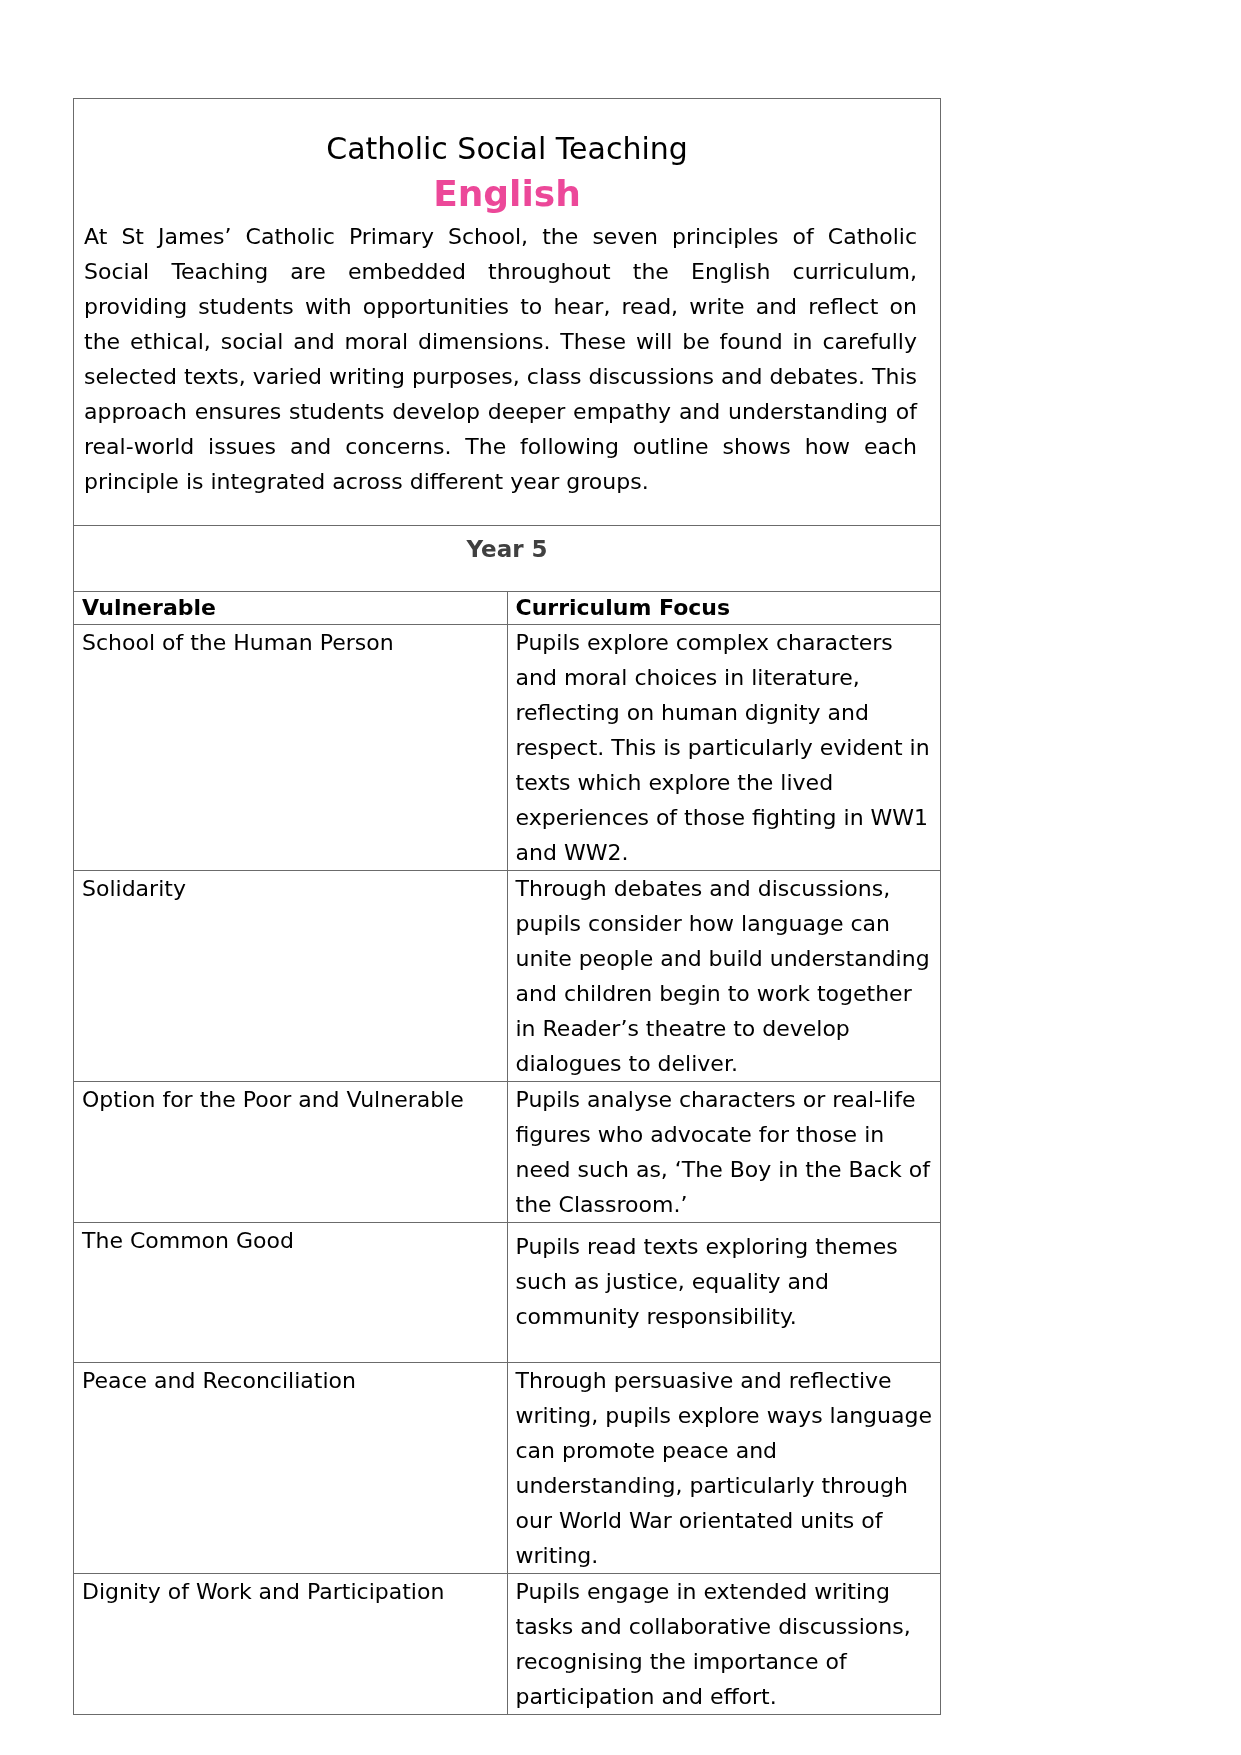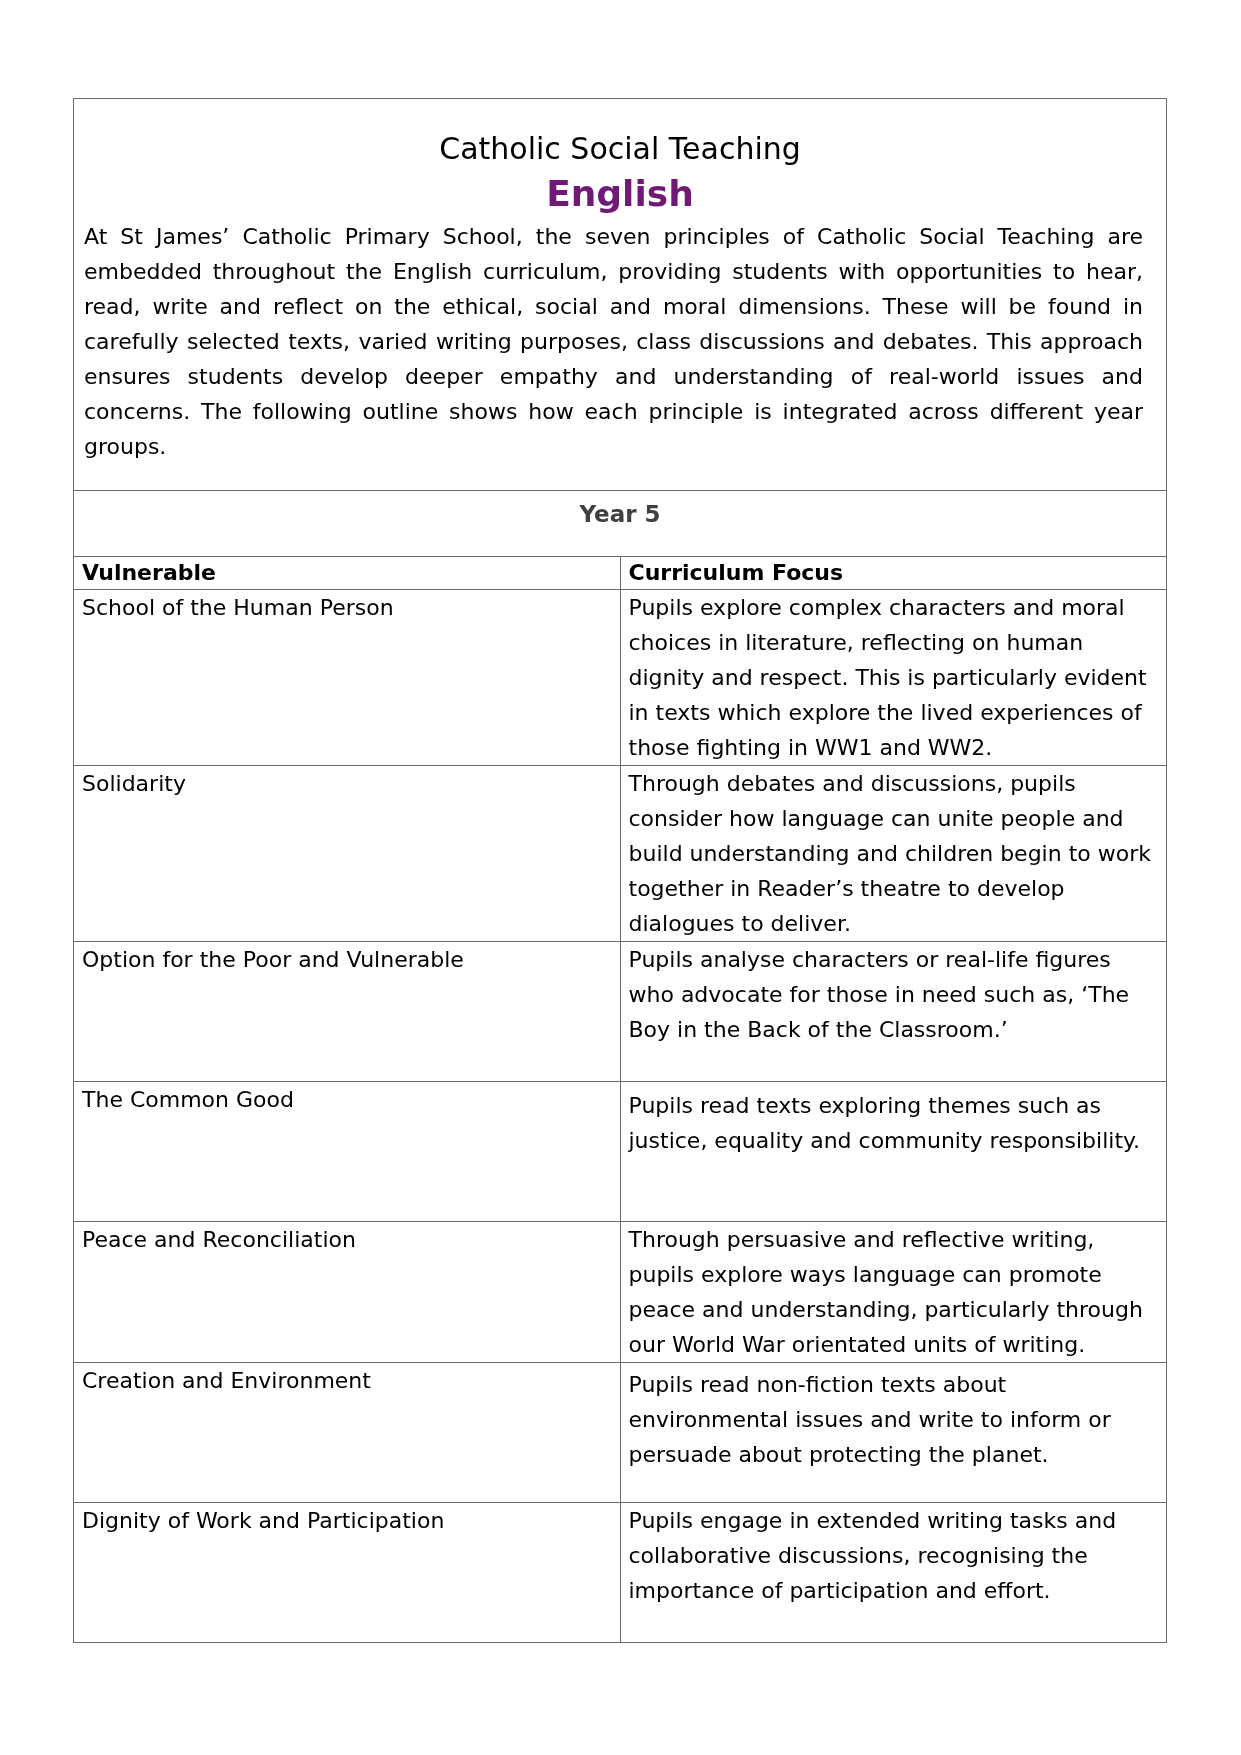--- a/index.html
+++ b/index.html
@@ -1,22 +1,22 @@
 <!DOCTYPE html>
 <html><head>
 <meta charset="utf-8">
 <style>
   html, body { margin:0; padding:0; background:#ffffff; }
   body { width:1241px; height:1755px; position:relative; font-family:"DejaVu Sans", sans-serif; color:#000; }
-  .page { position:absolute; left:73px; top:98px; width:1094px; }
+  .page { position:absolute; left:73px; top:98px; width:868px; }
   table { border-collapse:collapse; width:100%; table-layout:fixed; }
   td { border:1.5px solid #6b6b6b; vertical-align:top; font-size:22px; line-height:35px; padding:0 8px; }
   .intro { padding:28px 10px 26px 10px; }
   .title { text-align:center; font-size:30px; line-height:44px; margin:0; }
-  .subject { text-align:center; font-size:36px; line-height:46px; font-weight:bold; color:#701a75; margin:0; }
+  .subject { text-align:center; font-size:36px; line-height:46px; font-weight:bold; color:#ec4899; margin:0; }
   .intro-text { text-align:justify; font-size:22px; line-height:35px; margin:2px 13px 0 0; }
   .year { text-align:center; color:#404040; font-weight:bold; font-size:23px; padding:6px 8px 24px 8px; }
   .hdr td { font-weight:bold; line-height:32px; }
   .c1 { width:372px; }
   .r-tall { height:140px; }
 </style>
 </head>
 <body>
 
 <div class="page">
@@ -50,22 +50,18 @@
     </tr>
     <tr class="r-tall">
       <td class="c1">The Common Good</td>
       <td style="padding-top:6px;">Pupils read texts exploring themes such as justice, equality and community responsibility.</td>
     </tr>
     <tr>
       <td class="c1">Peace and Reconciliation</td>
       <td>Through persuasive and reflective writing, pupils explore ways language can promote peace and understanding, particularly through our World War orientated units of writing.</td>
     </tr>
     <tr class="r-tall">
-      <td class="c1">Creation and Environment</td>
-      <td style="padding-top:4px;">Pupils read non-fiction texts about environmental issues and write to inform or persuade about protecting the planet.</td>
-    </tr>
-    <tr class="r-tall">
       <td class="c1">Dignity of Work and Participation</td>
       <td>Pupils engage in extended writing tasks and collaborative discussions, recognising the importance of participation and effort.</td>
     </tr>
   </tbody>
     </table>
 </div>
 
 </body></html>

